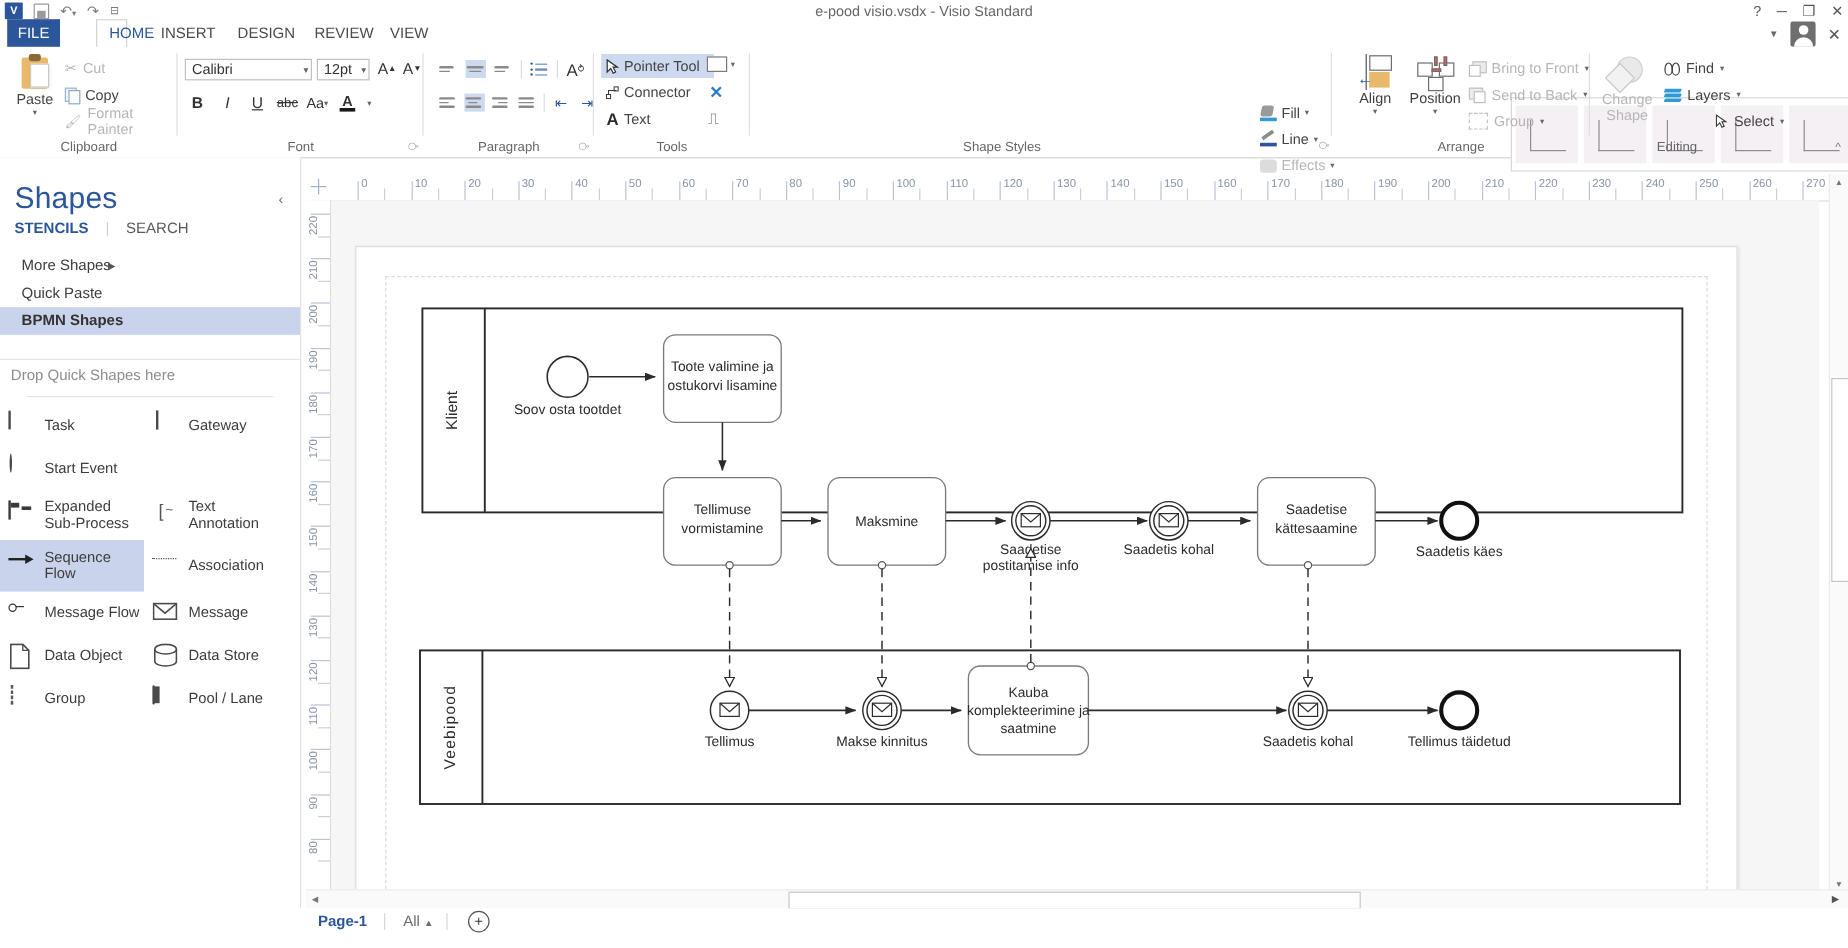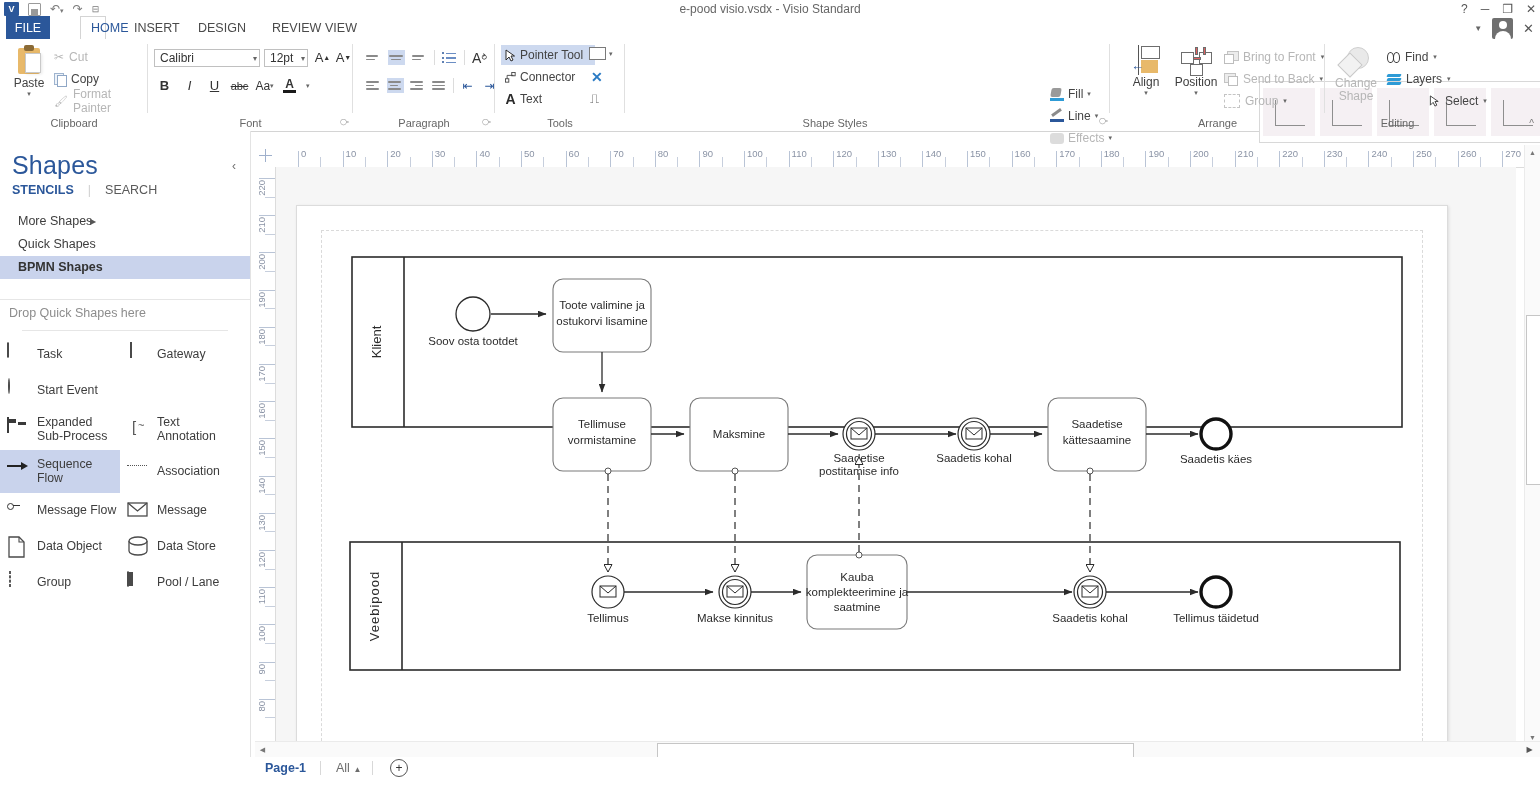--- a/index.html
+++ b/index.html
@@ -230,21 +230,21 @@
       <span>❐</span>
       <span>✕</span>
     </div>
   </div>
 
   <div class="tabsrow">
     <div class="tab file" style="left:6px;width:44px;">FILE</div>
     <div class="tab active" style="left:80px;width:26px;">HOME</div>
     <div class="tab" style="left:124px;">INSERT</div>
     <div class="tab" style="left:188px;">DESIGN</div>
-    <div class="tab" style="left:262px;">REVIEW</div>
+    <div class="tab" style="left:252px;">REVIEW</div>
     <div class="tab" style="left:315px;">VIEW</div>
     <div class="tabright">
       <span class="tinycaret">▼</span>
       <span class="avatar"></span>
       <span class="closeX">✕</span>
     </div>
   </div>
 
   <div class="ribbon">
 
@@ -536,21 +536,21 @@
       <span class="st on">STENCILS</span>
       <span class="sep">|</span>
       <span class="st">SEARCH</span>
     </div>
 
     <div class="stencil-list">
       <div class="st-row" style="margin-top:4px;">
         <span>More Shapes</span>
         <span class="rarrow">▶</span>
       </div>
-      <div class="st-row">Quick Shapes</div>
+      <div class="st-row">Quick Paste</div>
       <div class="st-row on">BPMN Shapes</div>
     </div>
     <div class="hline" style="top:168px;"></div>
     <div class="dropzone">Drop Quick Shapes here</div>
     <div class="hline" style="left:22px;width:206px;top:199px;"></div>
 
     <div class="masters">
       <div class="mrow">
         <div class="mcell">
           <span class="mic"><span class="ic-task"></span></span>

